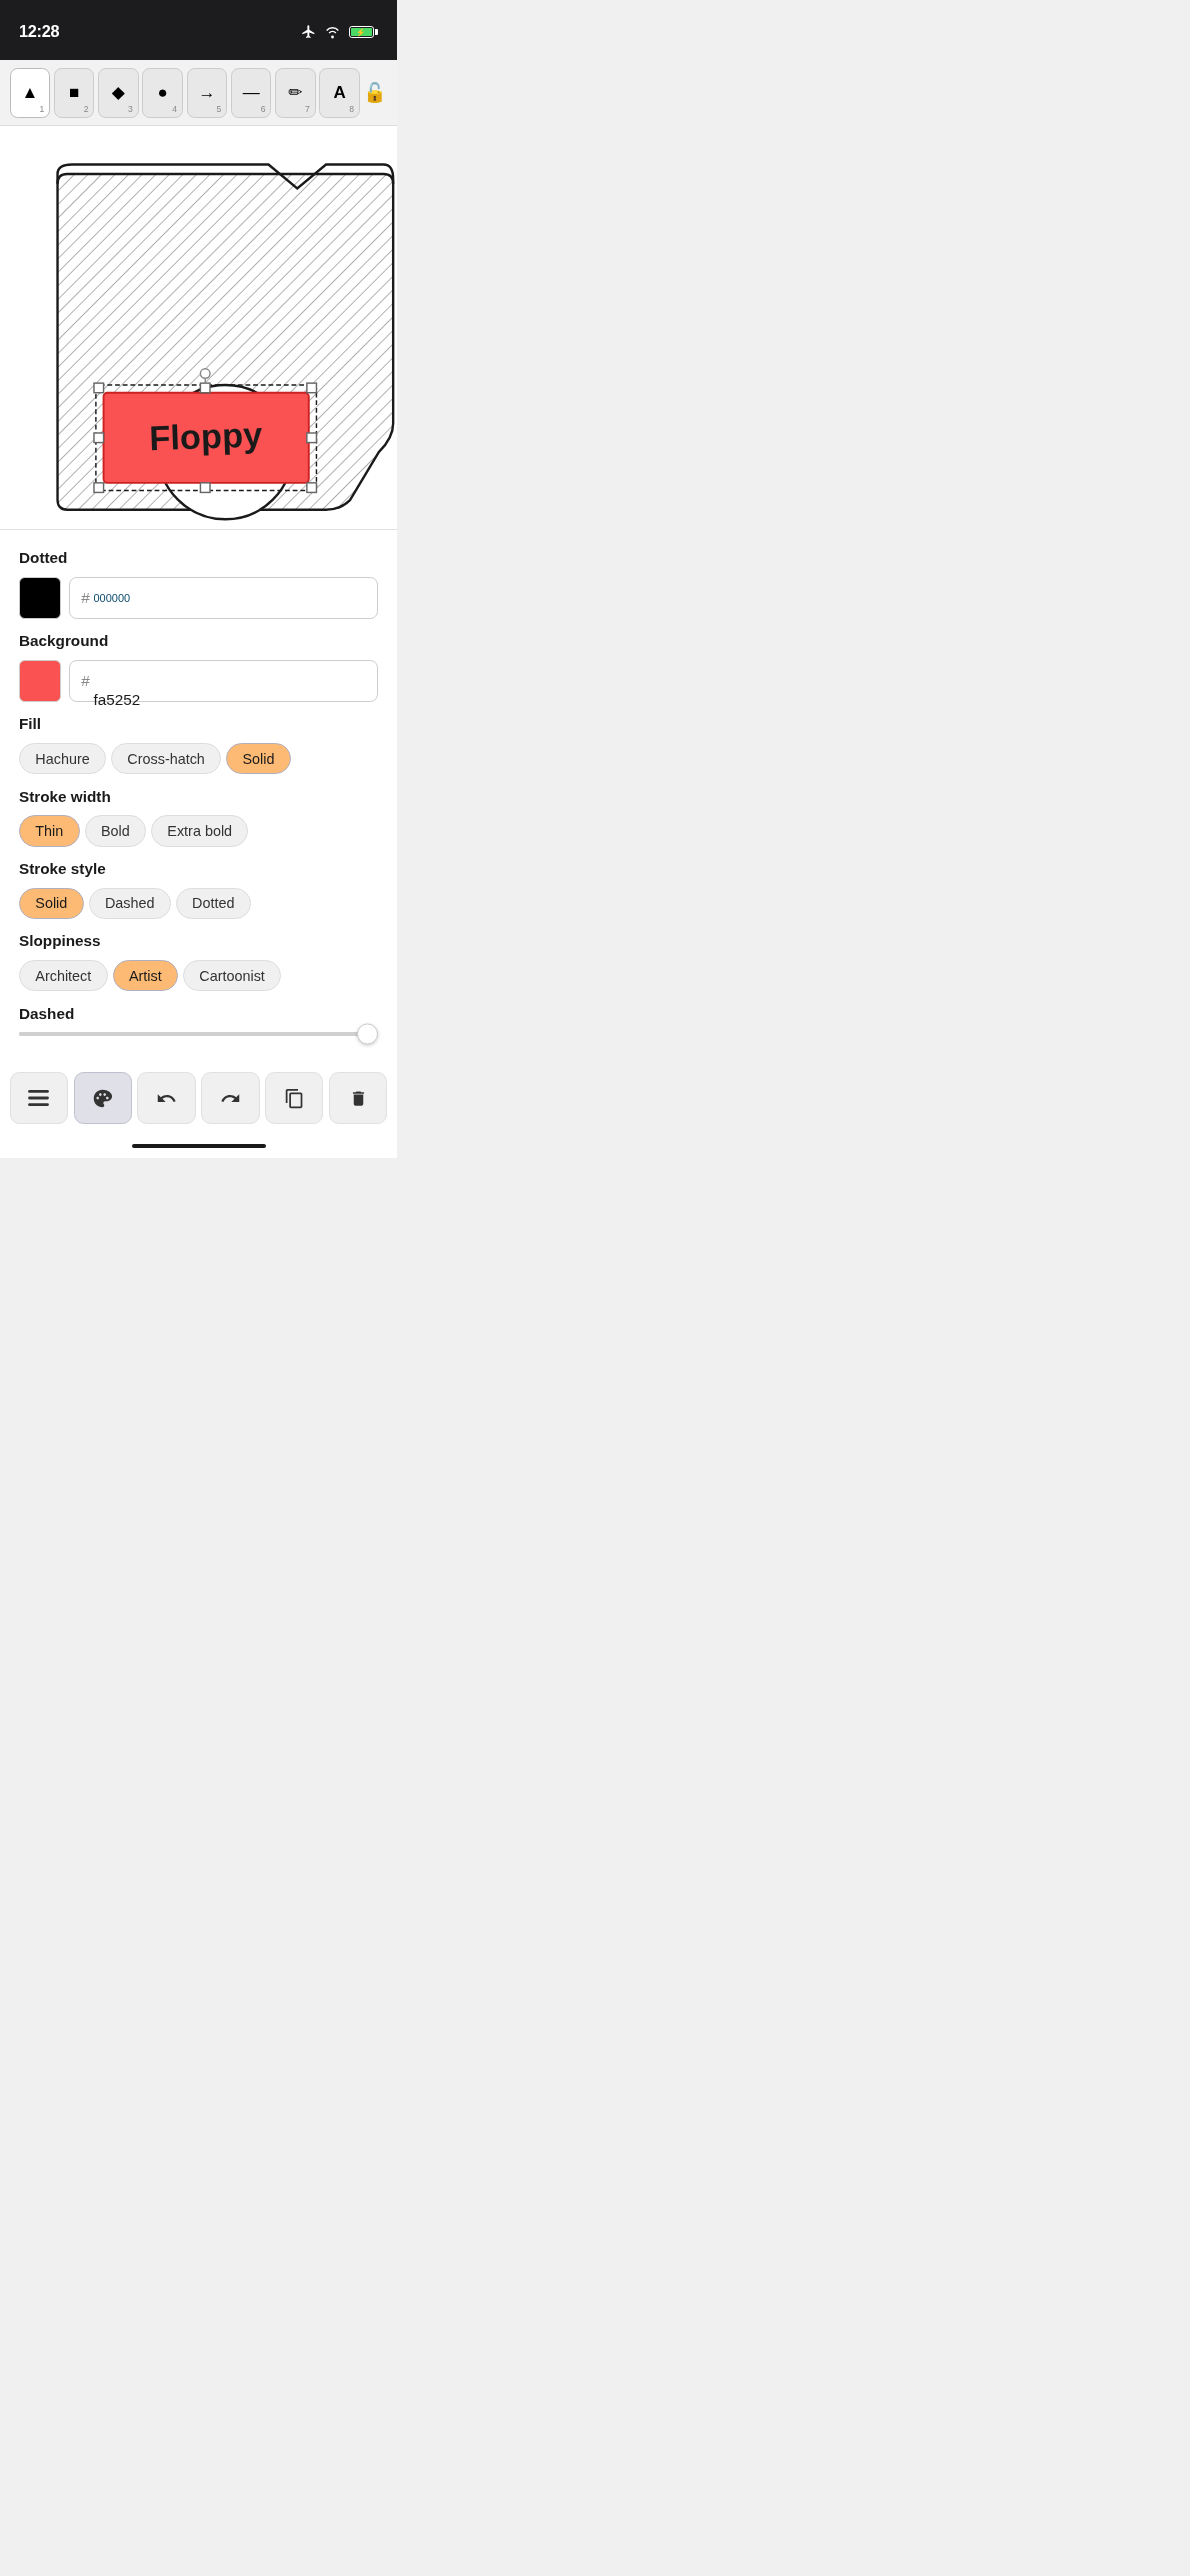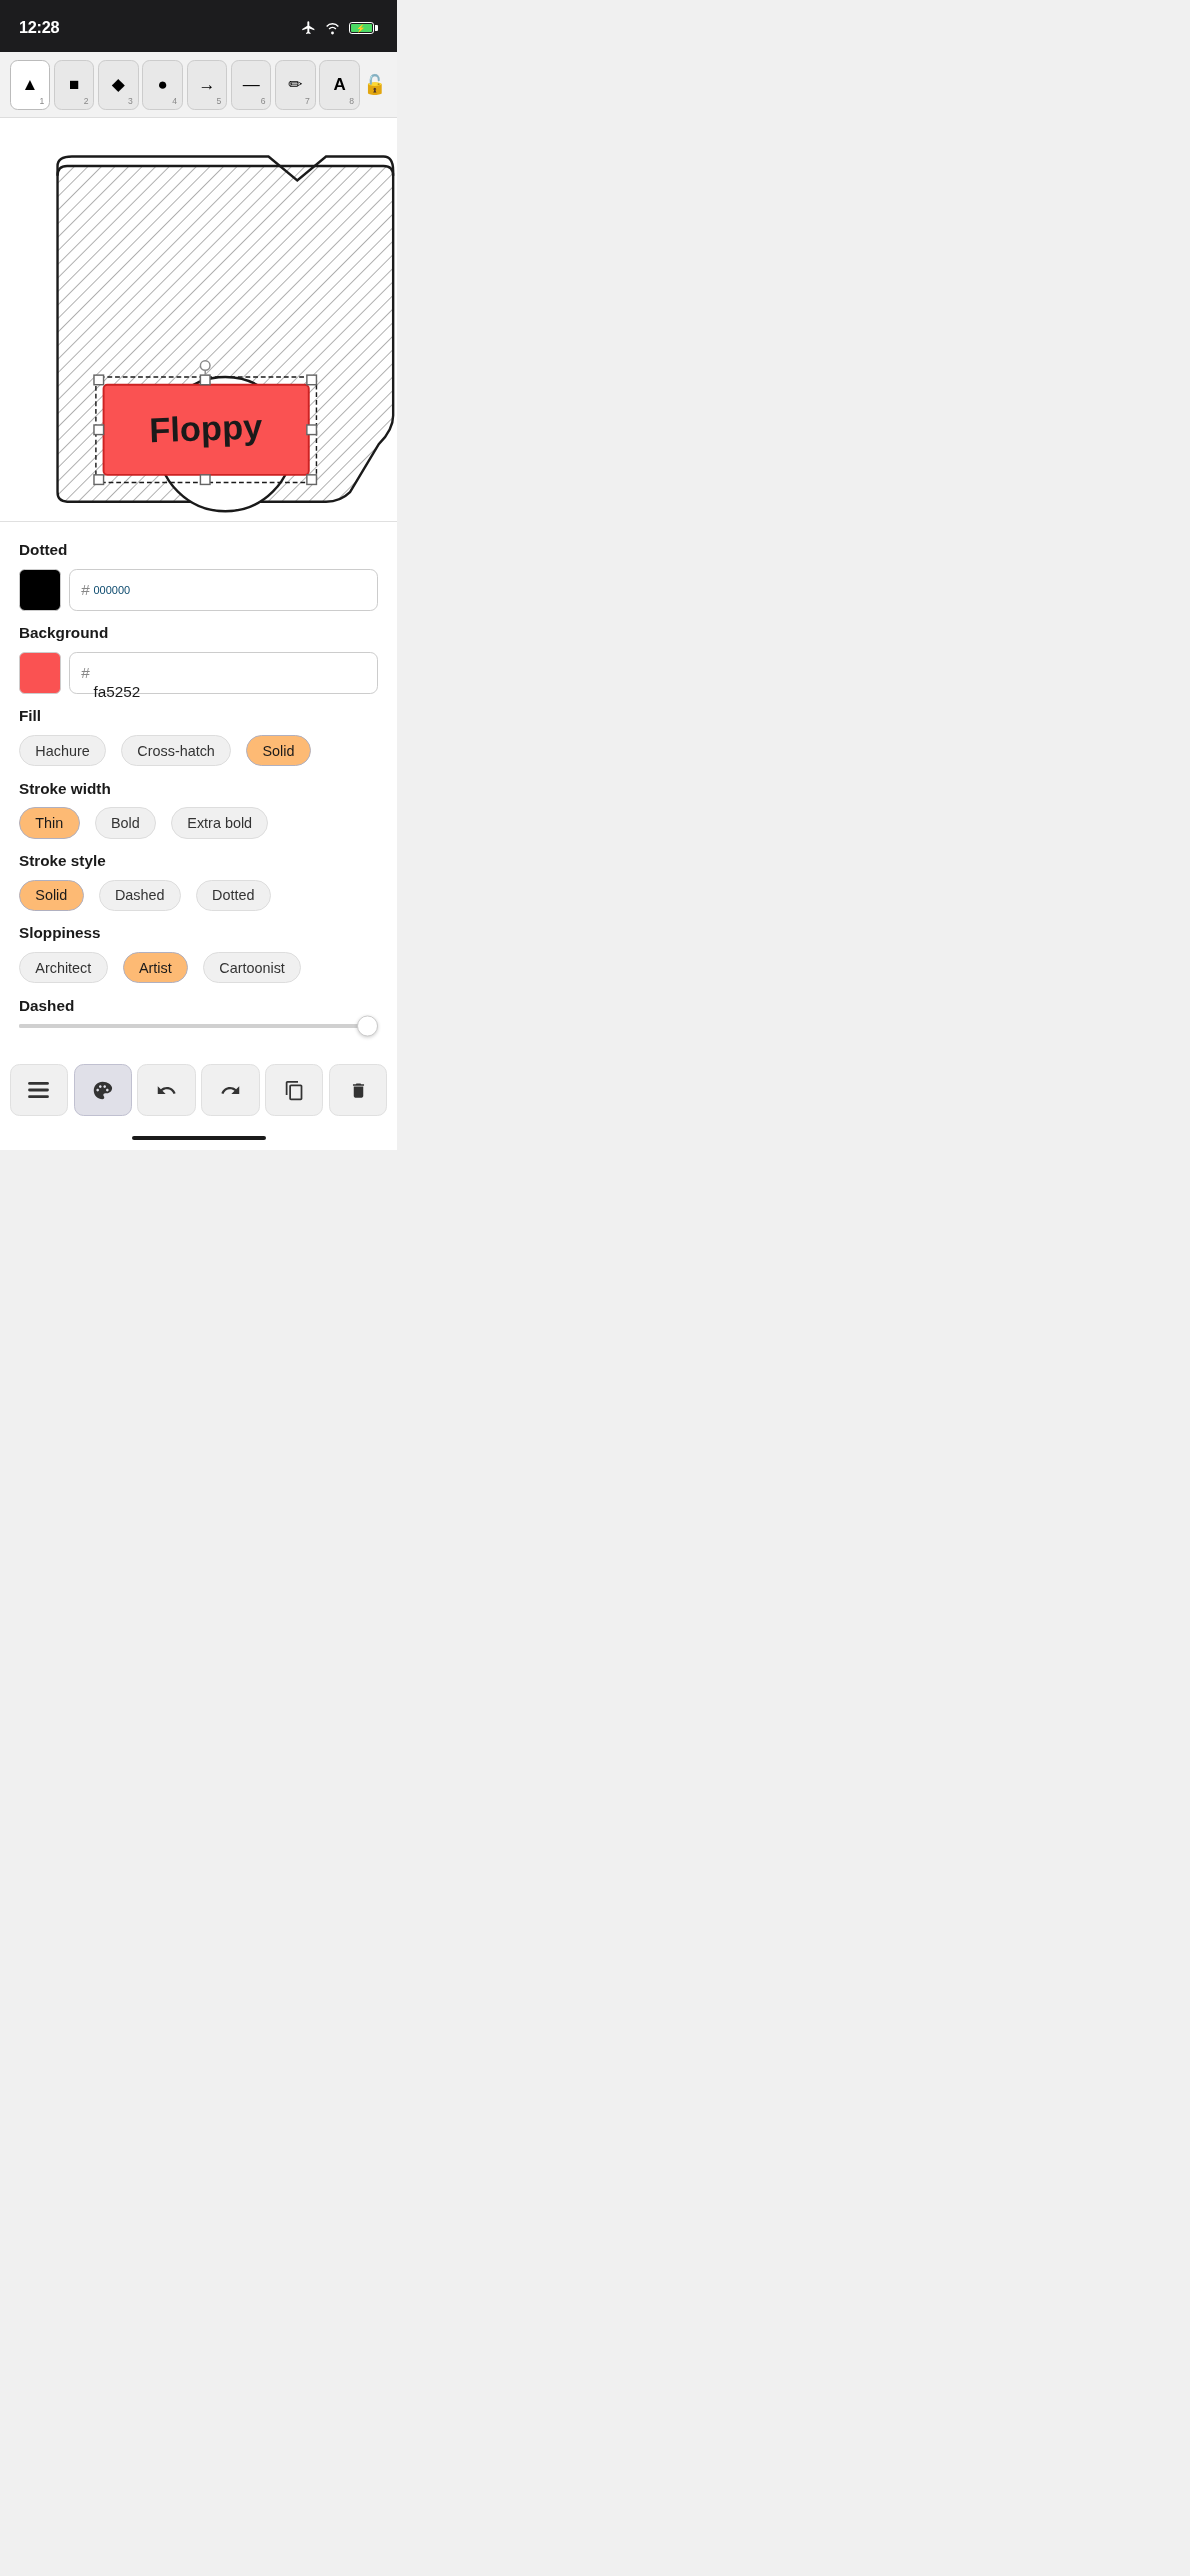--- a/index.html
+++ b/index.html
@@ -13,21 +13,21 @@
     }
 
     
     .status-bar {
       background: #1c1c1e;
       color: white;
       display: flex;
       justify-content: space-between;
       align-items: center;
       padding: 13.4px 19px 9.6px;
-      height: 52px;
+      height: 60px;
     }
     .status-time {
       font-size: 16.3px;
       font-weight: 600;
       letter-spacing: -0.3px;
     }
     .status-icons {
       display: flex;
       align-items: center;
       gap: 7.7px;
@@ -132,21 +132,21 @@
       border: 1.4px solid #ccc;
       border-radius: 7.7px;
       padding: 0 11.5px;
       height: 42px;
     }
 
     
     .chips-row {
       display: flex;
       flex-wrap: wrap;
-      gap: 15px;
+      gap: 5px;
       margin-bottom: 13.4px;
     }
     .chip {
       padding: 6.7px 15.3px;
       border-radius: 19px;
       border: 1.4px solid #ddd;
       background: #f0f0f0;
       font-size: 14.4px;
       color: #333;
       cursor: pointer;

